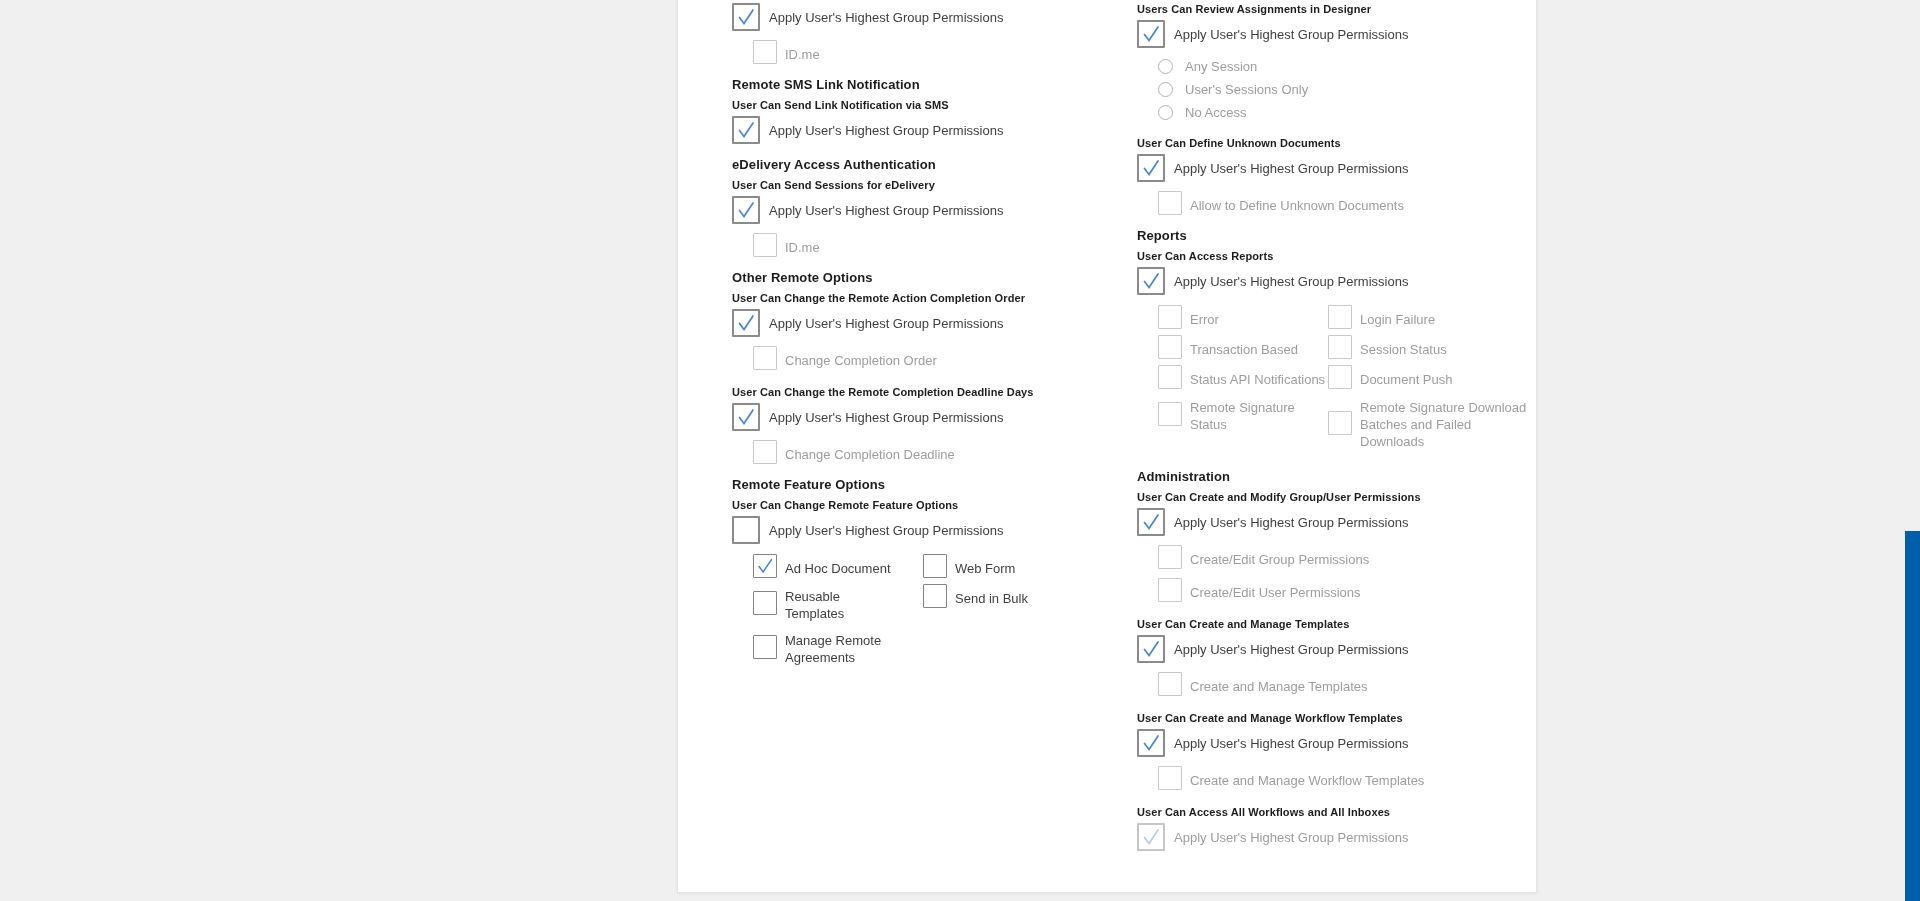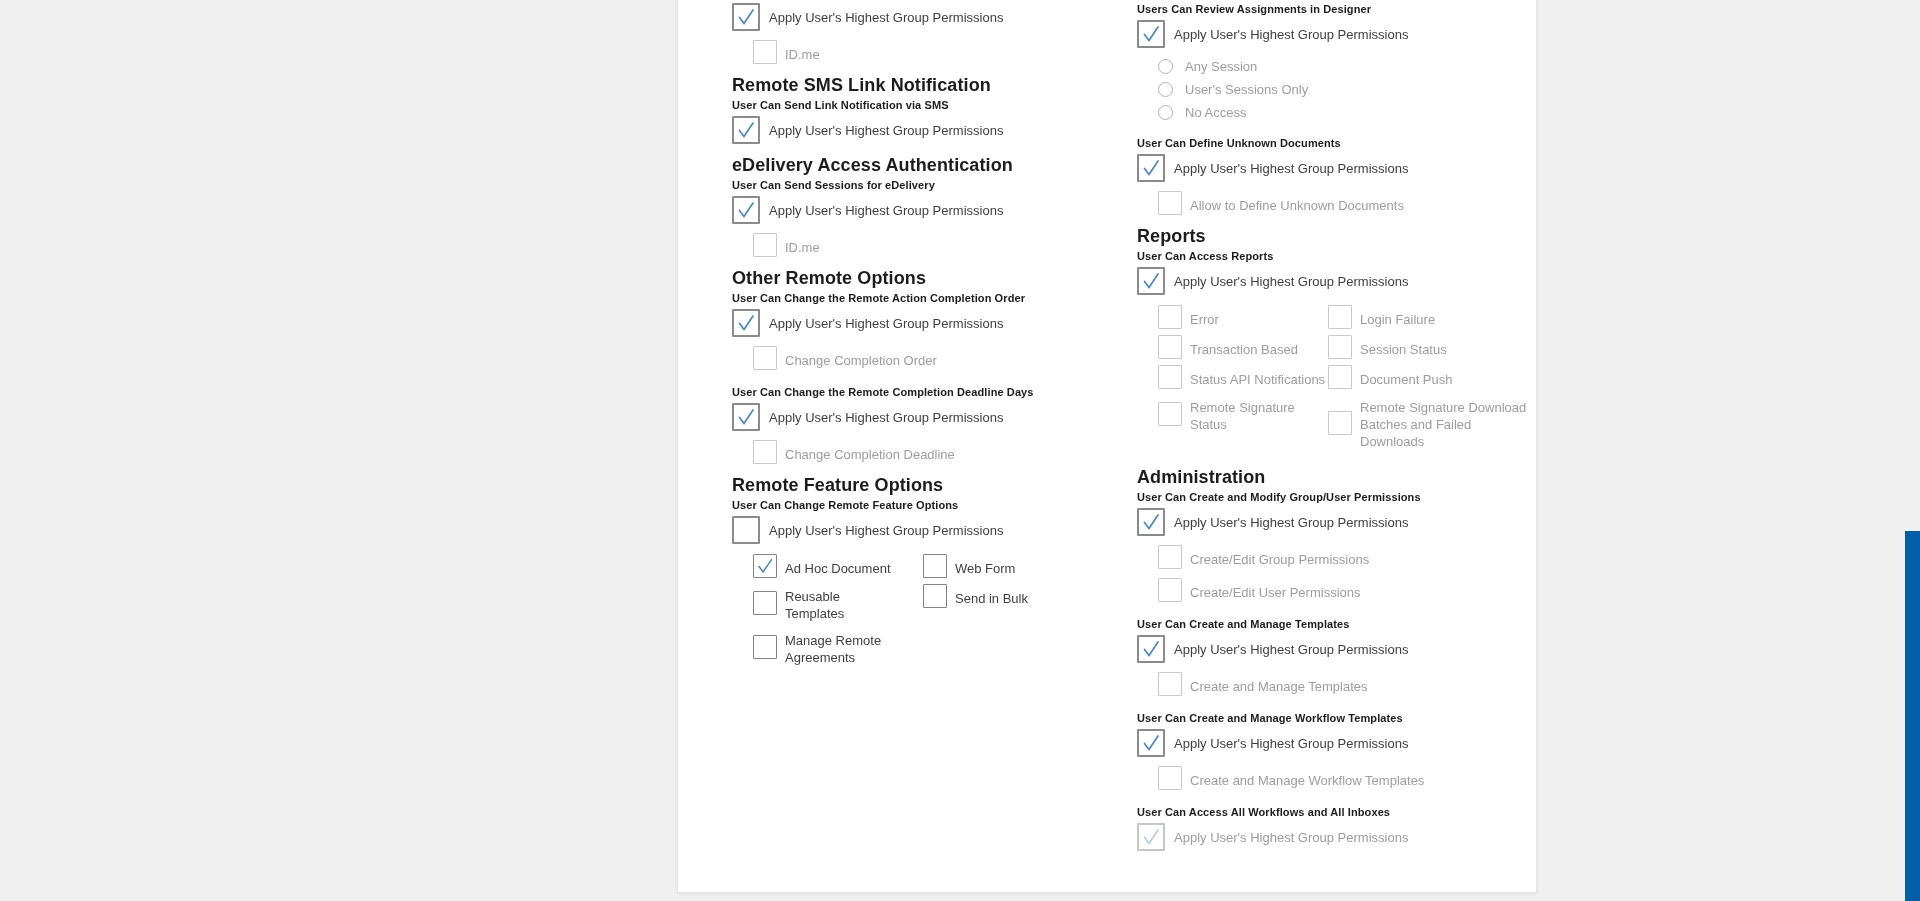--- a/index.html
+++ b/index.html
@@ -9,21 +9,21 @@
   .card {
     position: absolute; left: 677px; top: -24px; width: 860px; height: 917px;
     background: #ffffff; border: 1px solid #e4e4e4; border-top: none;
     box-shadow: 0 1px 3px rgba(0,0,0,0.07);
   }
   .col { position: absolute; }
   .col-left  { left: 54px;  top: 27px; width: 382px; }
   .col-right { left: 459px; top: 26px; width: 392px; }
   .col > :first-child { margin-top: 0; }
 
-  .heading    { font-size: 18px; font-weight: 700; color: #1c1c1c; line-height: 18px; margin-top: 12px; letter-spacing: .1px; }
+  .heading    { font-size: 13px; font-weight: 700; color: #1c1c1c; line-height: 18px; margin-top: 12px; letter-spacing: .1px; }
   .subheading { font-size: 11px; font-weight: 700; color: #1c1c1c; line-height: 15px; margin-top: 15px; letter-spacing: .1px; }
   .heading + .subheading { margin-top: 4px; }
 
   .row { display: flex; align-items: flex-start; }
   .apply-row  { margin-top: 3px; }
   .option-row { margin-top: 9px; margin-left: 21px; align-items: center; }
   .radio-row  { margin-top: 7px; margin-left: 21px; }
   .apply-row + .radio-row { margin-top: 11px; }
 
   .cb { background: #fff; flex: none; border-radius: 1px; }

